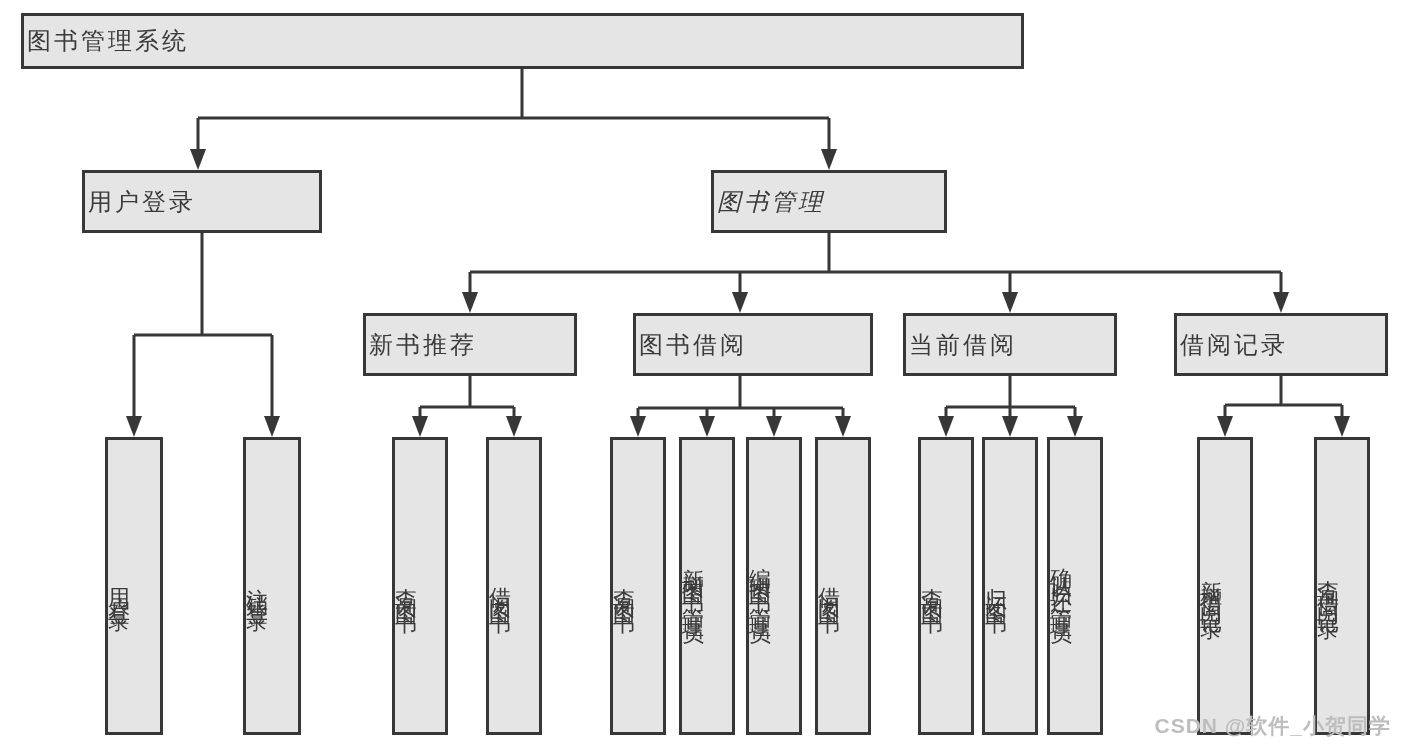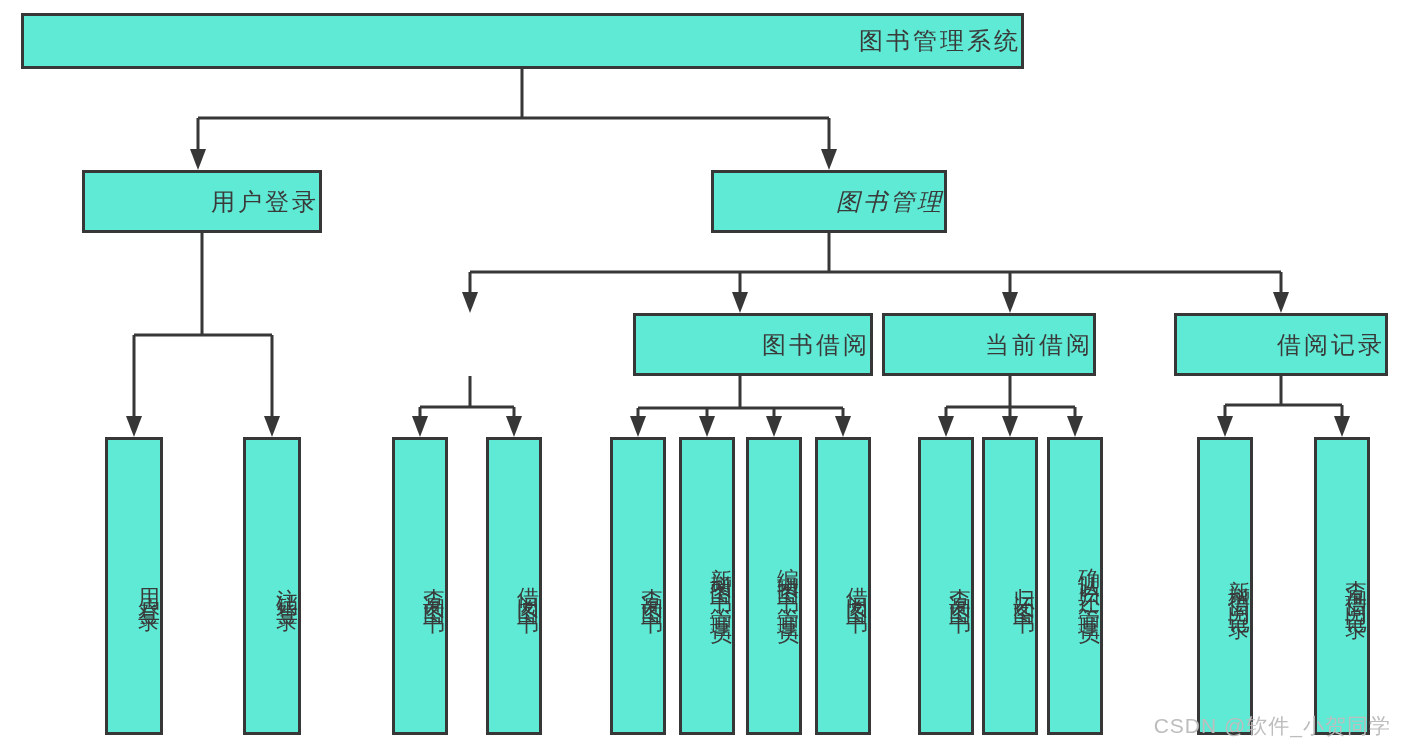--- a/index.html
+++ b/index.html
@@ -4,54 +4,54 @@
 <style>
   * { margin:0; padding:0; box-sizing:border-box; }
   html,body { background:#ffffff; }
   body { font-family:"Liberation Sans", sans-serif; }
   .canvas {
     position:relative; width:1405px; height:747px;
     background:#ffffff; overflow:hidden;
   }
   .connectors { position:absolute; left:0; top:0; width:1405px; height:747px; }
   .box {
-    position:absolute; background:#5eead4; border:3px solid #373737;
-    display:flex; align-items:center; justify-content:flex-end;
+    position:absolute; background:#e5e5e5; border:3px solid #373737;
+    display:flex; align-items:center; justify-content:flex-start;
     color:#3a3a3a;
   }
   .hlabel { font-size:24px; letter-spacing:3px; text-indent:3px; white-space:nowrap; }
   .vlabel {
     writing-mode:vertical-rl; text-orientation:mixed;
     font-size:22px; line-height:1; letter-spacing:8px; white-space:nowrap;
   }
   
   .n-root   { left:21px;   top:13px;  width:1003px; height:56px; }
   .n-login  { left:82px;   top:170px; width:240px;  height:63px; }
   .n-mgmt   { left:711px;  top:170px; width:236px;  height:63px;font-style:italic; }
   .n-rec    { left:363px;  top:313px; width:214px;  height:63px; }
   .n-borrow { left:633px;  top:313px; width:240px;  height:63px; }
-  .n-cur    { left:882px;  top:313px; width:214px;  height:63px; }
+  .n-cur    { left:903px;  top:313px; width:214px;  height:63px; }
   .n-hist   { left:1174px; top:313px; width:214px;  height:63px; }
   .leaf { top:437px; height:298px; }
   .l1  { left:105px;  width:58px; }
   .l2  { left:243px;  width:58px; }
   .l3  { left:392px;  width:56px; }
   .l4  { left:486px;  width:56px; }
   .l5  { left:610px;  width:56px; }
   .l6  { left:679px;  width:56px; }
   .l7  { left:746px;  width:56px; }
   .l8  { left:815px;  width:56px; }
   .l9  { left:918px;  width:56px; }
   .l10 { left:982px;  width:56px; }
   .l11 { left:1047px; width:56px; }
   .l12 { left:1197px; width:56px; }
   .l13 { left:1314px; width:56px; }
   .watermark {
     position:absolute; right:14px; bottom:7px;
-    font-size:21px; letter-spacing:1px; color:#bdbdbd; white-space:nowrap;
+    font-size:21px; letter-spacing:1px; color:#bdbdbd; white-space:nowrap;font-weight:bold;
   }
 </style>
 </head>
 <body>
 
 <div class="canvas">
 
   <svg class="connectors" viewBox="0 0 1405 747" xmlns="http://www.w3.org/2000/svg">
     <g stroke="#373737" stroke-width="3" fill="none">
       <path d="M522 69 V118 M198 118 H829 M198 118 V150 M829 118 V150"></path>
@@ -89,20 +89,23 @@
     <span class="hlabel">图书管理系统</span>
   </div>
 
   <div class="box n-login">
     <span class="hlabel">用户登录</span>
   </div>
   <div class="box n-mgmt">
     <span class="hlabel">图书管理</span>
   </div>
 
+  <div class="box n-rec">
+    <span class="hlabel">新书推荐</span>
+  </div>
   <div class="box n-borrow">
     <span class="hlabel">图书借阅</span>
   </div>
   <div class="box n-cur">
     <span class="hlabel">当前借阅</span>
   </div>
   <div class="box n-hist">
     <span class="hlabel">借阅记录</span>
   </div>
 

